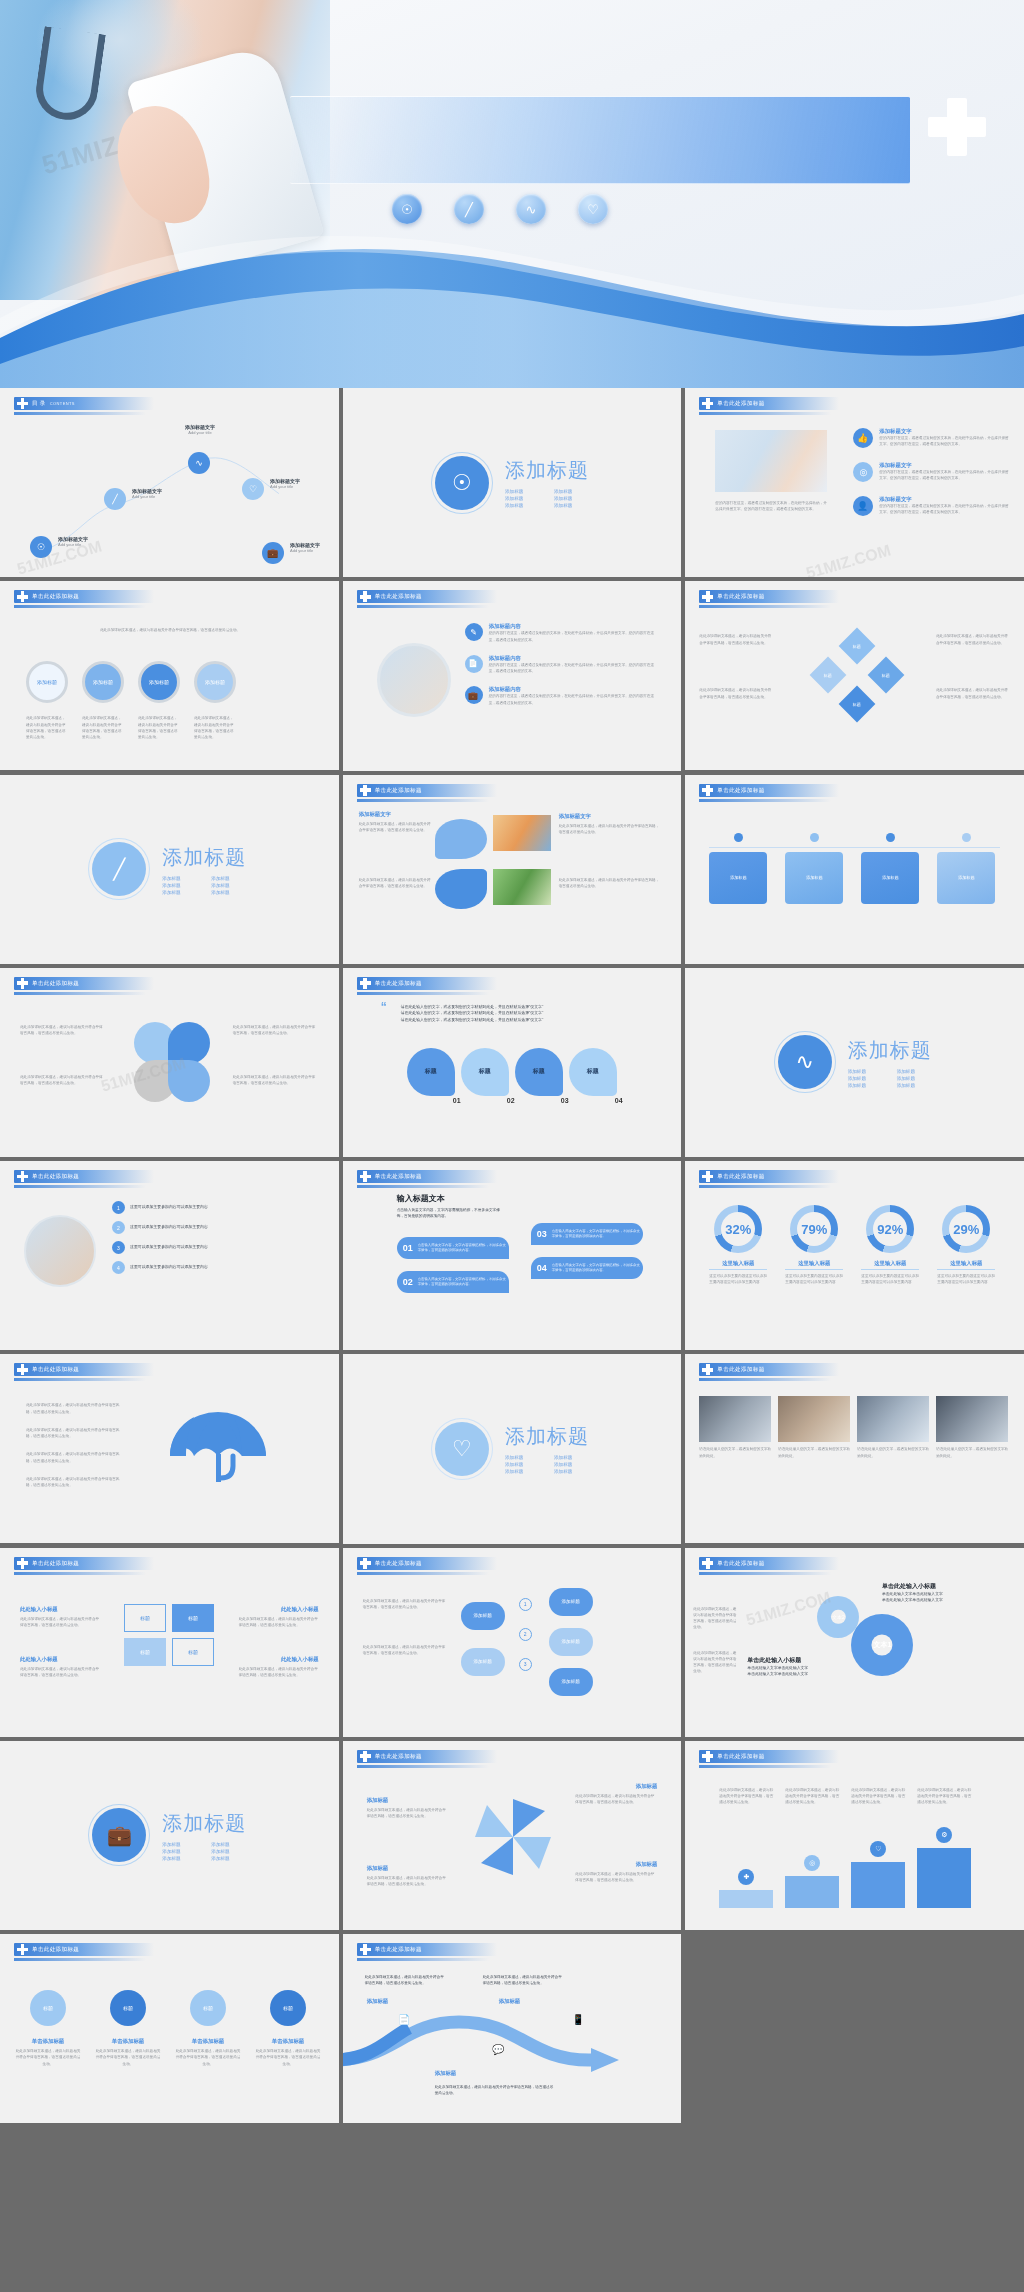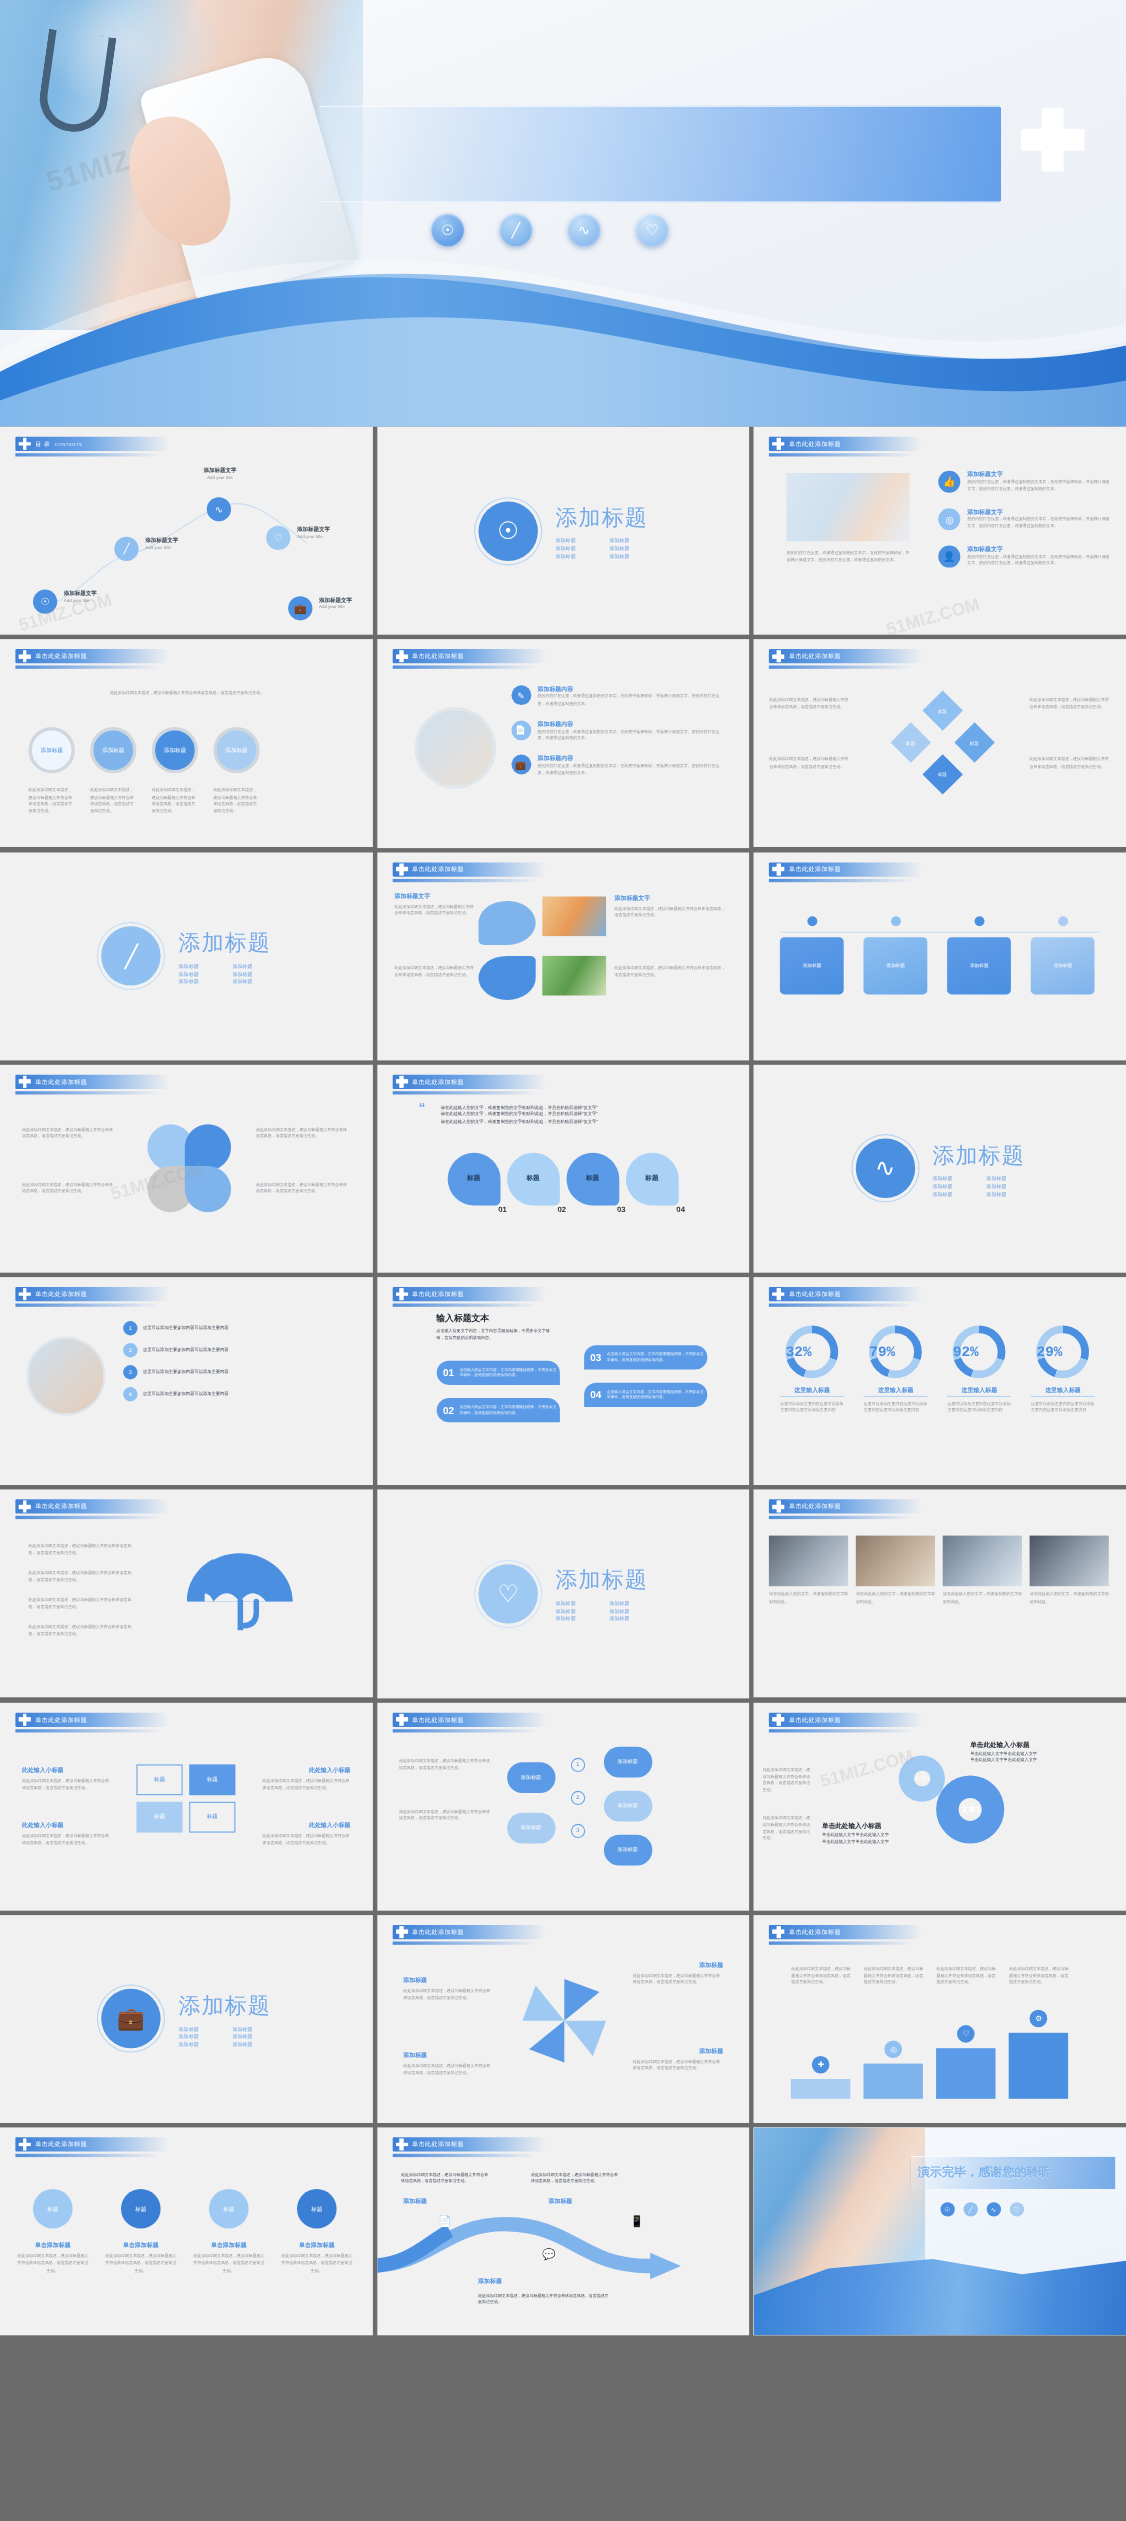--- a/index.html
+++ b/index.html
@@ -121,21 +121,21 @@
   .wm{
     position:absolute; color:rgba(120,120,120,.16); font-size:26px; font-weight:bold;
     transform:rotate(-16deg); pointer-events:none; letter-spacing:1px;
   }
   .wm2{ position:absolute; color:rgba(160,160,160,.20); font-size:16px; font-weight:bold;
     transform:rotate(-16deg); pointer-events:none;}
 
   .perc{
     width:48px;height:48px;border-radius:50%;
     background:conic-gradient(#4a8fe0 0 30%, #a8cdf2 30% 55%, #4a8fe0 55% 70%, #a8cdf2 70% 100%);
-    display:flex;align-items:center;justify-content:flex-start;position:relative;font-family:Liberation Mono, monospace;
+    display:flex;align-items:center;justify-content:center;position:relative;
   }
   .perc:after{content:"";position:absolute;left:7px;top:7px;right:7px;bottom:7px;border-radius:50%;background:#f1f1f1;}
   .perc span{position:relative;z-index:2;color:#4a8fe0;font-size:13px;font-weight:bold;}
   .diamond{ width:26px;height:26px;background:#4a8fe0;transform:rotate(45deg); }
   .gear{
     border-radius:50%; background:#5a9ae6; position:relative;
   }
   .gear:before{
     content:""; position:absolute; left:50%;top:50%;width:34%;height:34%;
     transform:translate(-50%,-50%); background:#f1f1f1; border-radius:50%;
@@ -930,29 +930,15 @@
           <path d="M-10,52 C30,52 46,30 66,20" stroke="#4a8fe0" stroke-width="13" fill="none"></path>
           <path d="M248,40 L276,52 L248,64 Z" fill="#7eb3ec"></path>
         </svg>
         <div style="position:absolute;left:56px;top:52px;font-size:10px;color:#7eb3ec">📄</div>
         <div style="position:absolute;left:150px;top:82px;font-size:10px;color:#7eb3ec">💬</div>
         <div style="position:absolute;left:230px;top:52px;font-size:10px;color:#7eb3ec">📱</div>
         <div class="txt-dk" style="position:absolute;left:92px;top:122px;width:120px;font-size:3.6px">此处添加详细文本描述，建议与标题相关并符合整体语言风格，语言描述尽量简洁生动。</div>
       </div>
     </div>
 
-    <div class="thumb">
-      <div style="position:absolute;inset:0;background:linear-gradient(160deg,#f7fafd,#eaf1f8)">
-        <div class="final-photo"></div>
-        <div style="position:absolute;left:42%;top:26px;right:10px;height:30px;background:linear-gradient(100deg,rgba(255,255,255,.2),rgba(120,175,235,.55),rgba(74,144,226,.75));border-top:1px solid rgba(255,255,255,.8)"></div>
-        <div style="position:absolute;left:44%;top:33px;color:#7eb3ec;font-size:11px;font-weight:bold;white-space:nowrap;text-shadow:0 1px 0 rgba(255,255,255,.5)">演示完毕，感谢您的聆听</div>
-        <div style="position:absolute;left:50%;top:68px;display:flex;gap:8px">
-          <div class="circ" style="width:13px;height:13px;font-size:6px">☉</div>
-          <div class="circ" style="width:13px;height:13px;font-size:6px;background:#8fc0f1">╱</div>
-          <div class="circ" style="width:13px;height:13px;font-size:6px">∿</div>
-          <div class="circ" style="width:13px;height:13px;font-size:6px;background:#a9cdf2">♡</div>
-        </div>
-        <div class="final-wave"></div>
-      </div>
-    </div>
 
   </div>
 </div>
 
 </body></html>

